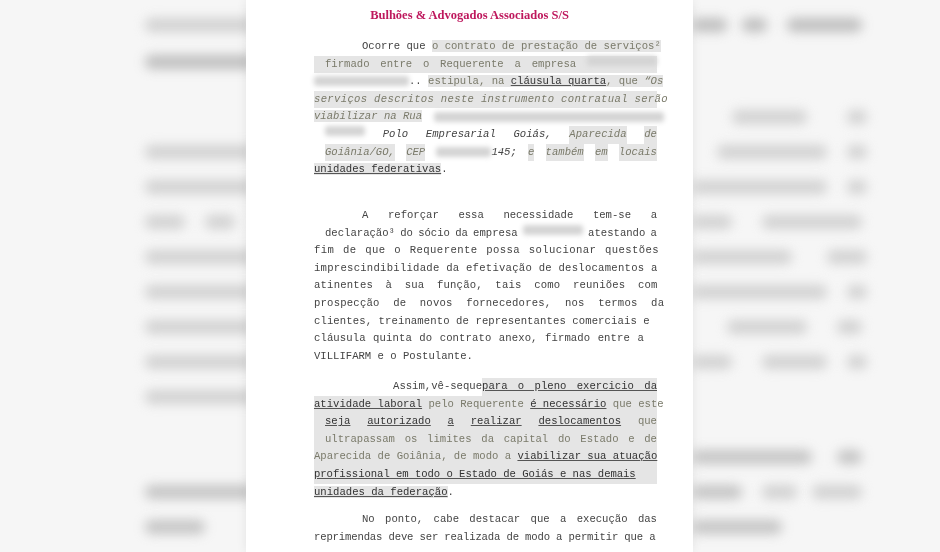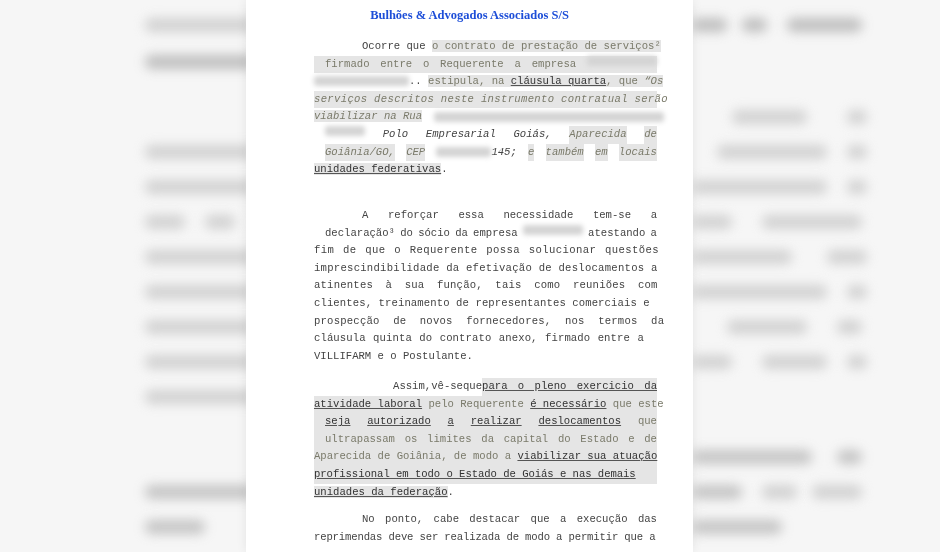--- a/index.html
+++ b/index.html
@@ -19,21 +19,21 @@
       background: #c8c8c8; filter: blur(6px); opacity: 0.8;
     }
     .page {
       position: absolute; left: 246px; top: 0; width: 447px; height: 552px;
       background: #ffffff;
       box-shadow: 0 0 10px rgba(0,0,0,0.08);
     }
     .page-title {
       position: absolute; left: 0; right: 0; top: 8px; text-align: center;
       font-family: "Liberation Serif", "DejaVu Serif", serif;
-      font-weight: bold; font-size: 12.5px; color: #1d4ed8;
+      font-weight: bold; font-size: 12.5px; color: #be185d;
     }
     .para {
       position: absolute; left: 68px; width: 343px;
       font-size: 10.6px; line-height: 17.6px; color: #444;
       text-align: justify; text-align-last: left;
     }
     .line { display: block; white-space: nowrap; height: 17.6px; position: relative; }
     .line.just { display: flex; justify-content: space-between; padding-left: 11px; }
     .line.indent { padding-left: 48px; }
     .hl { background: #e5e5e5; color: #7a7a6a; }
@@ -155,22 +155,22 @@
       <span>sócio</span>
       <span>da</span>
       <span>empresa</span>
       <span class="redact" style="width:60px;"></span>
       <span>atestando</span>
       <span>a</span>
     </span>
     <span class="line" style="letter-spacing:0.4px;word-spacing:2px;">fim de que o Requerente possa solucionar questões</span>
     <span class="line" style="letter-spacing:0.25px;">imprescindibilidade da efetivação de deslocamentos a</span>
     <span class="line" style="word-spacing:6px;letter-spacing:0.2px;">atinentes à sua função, tais como reuniões com</span>
+    <span class="line" style="word-spacing:7px;letter-spacing:0.2px;">prospecção de novos fornecedores, nos termos da</span>
     <span class="line" style="letter-spacing:0.1px;">clientes, treinamento de representantes comerciais e</span>
-    <span class="line" style="word-spacing:7px;letter-spacing:0.2px;">prospecção de novos fornecedores, nos termos da</span>
     <span class="line" style="letter-spacing:0.1px;word-spacing:1px;">cláusula quinta do contrato anexo, firmado entre a</span>
     <span class="line">VILLIFARM e o Postulante.</span>
   </div>
 
   <div class="para" style="top:378px;">
     <span class="line indent" style="display:flex;justify-content:flex-end;">
       <span>Assim,</span>
       <span>vê-se</span>
       <span>que</span>
       <span class="hl"><span class="b" style="word-spacing:4px;">para o pleno exercicio da</span></span>

